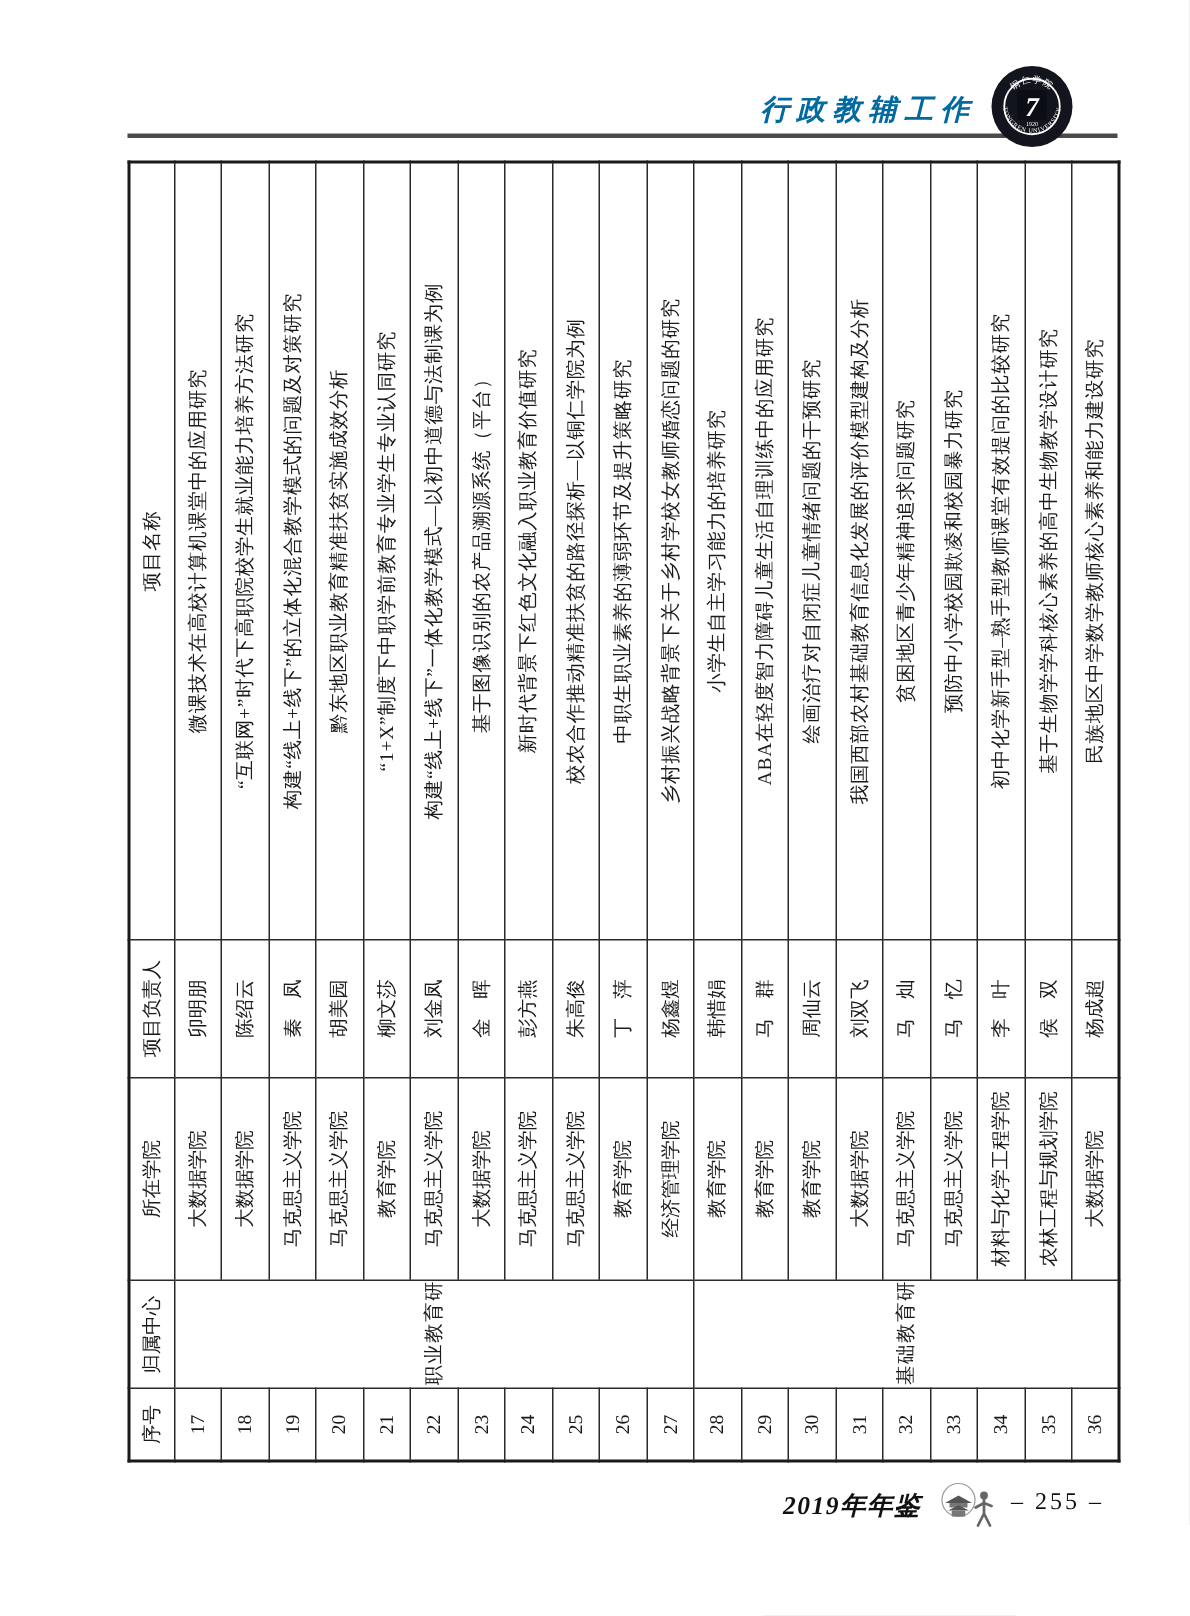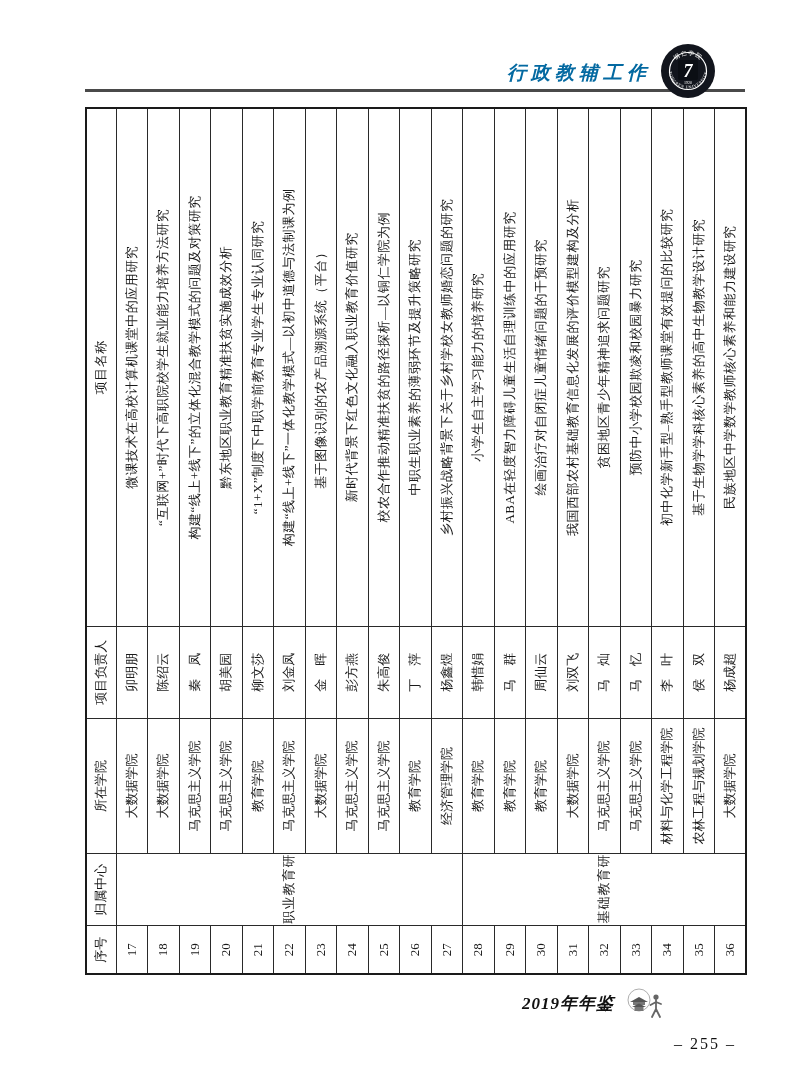--- a/index.html
+++ b/index.html
@@ -44,21 +44,21 @@
   .page-footer{
     position:absolute;left:0;top:988px;width:745px;height:40px;padding-left:37px;
   }
   .yearbook-label{
     position:absolute;left:522px;top:4px;
     font-weight:bold;font-style:italic;font-size:17px;letter-spacing:1px;color:#111;
   }
   .mascot{position:absolute;left:626px;top:0px;width:40px;height:32px;}
   .page-number{
     position:absolute;left:674px;top:5px;
-    font-size:16px;letter-spacing:2px;color:#111;margin-top:42px;
+    font-size:16px;letter-spacing:2px;color:#111;
   }
 </style>
 </head>
 <body>
 
 <div class="page">
 
   <div>
     <span class="section-title">行政教辅工作</span>
     <div class="header-rule"></div>

